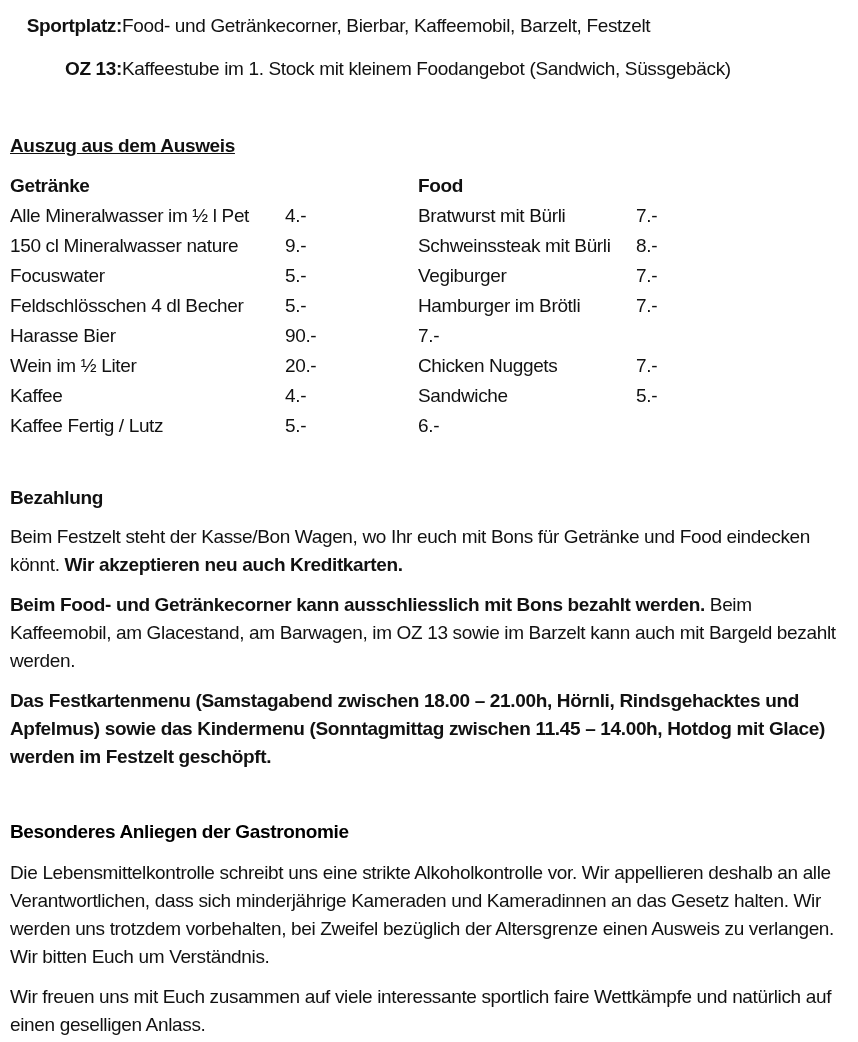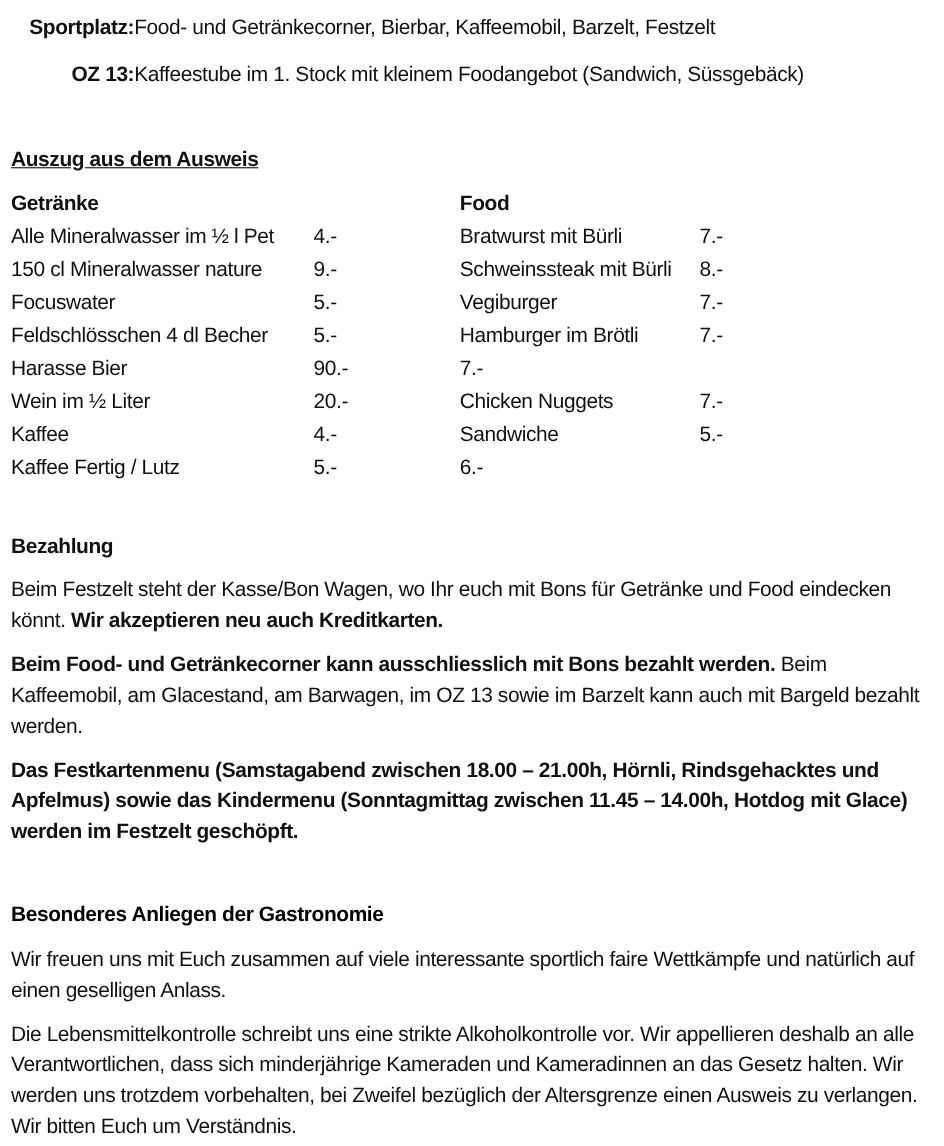--- a/index.html
+++ b/index.html
@@ -170,17 +170,17 @@
   <div class="section-heading txt">Bezahlung</div>
 
   <p class="body-para txt"><span>Beim Festzelt steht der Kasse/Bon Wagen, wo Ihr euch mit Bons für Getränke und Food eindecken könnt. </span><span class="bold-seg">Wir akzeptieren neu auch Kreditkarten.</span></p>
 
   <p class="body-para txt"><span class="bold-seg">Beim Food- und Getränkecorner kann ausschliesslich mit Bons bezahlt werden.</span><span> Beim Kaffeemobil, am Glacestand, am Barwagen, im OZ 13 sowie im Barzelt kann auch mit Bargeld bezahlt werden.</span></p>
 
   <p class="body-para txt bold-para">Das Festkartenmenu (Samstagabend zwischen 18.00 – 21.00h, Hörnli, Rindsgehacktes und Apfelmus) sowie das Kindermenu (Sonntagmittag zwischen 11.45 – 14.00h, Hotdog mit Glace) werden im Festzelt geschöpft.</p>
 
   <div class="red-heading txt" style="color: #000000;">Besonderes Anliegen der Gastronomie</div>
 
+  <p class="body-para txt">Die Lebensmittelkontrolle schreibt uns eine strikte Alkoholkontrolle vor. Wir appellieren deshalb an alle Verantwortlichen, dass sich minderjährige Kameraden und Kameradinnen an das Gesetz halten. Wir werden uns trotzdem vorbehalten, bei Zweifel bezüglich der Altersgrenze einen Ausweis zu verlangen. Wir bitten Euch um Verständnis.</p>
+
   <p class="body-para txt">Wir freuen uns mit Euch zusammen auf viele interessante sportlich faire Wettkämpfe und natürlich auf einen geselligen Anlass.</p>
-
-  <p class="body-para txt">Die Lebensmittelkontrolle schreibt uns eine strikte Alkoholkontrolle vor. Wir appellieren deshalb an alle Verantwortlichen, dass sich minderjährige Kameraden und Kameradinnen an das Gesetz halten. Wir werden uns trotzdem vorbehalten, bei Zweifel bezüglich der Altersgrenze einen Ausweis zu verlangen. Wir bitten Euch um Verständnis.</p>
 
 </div>
 
 </body></html>

